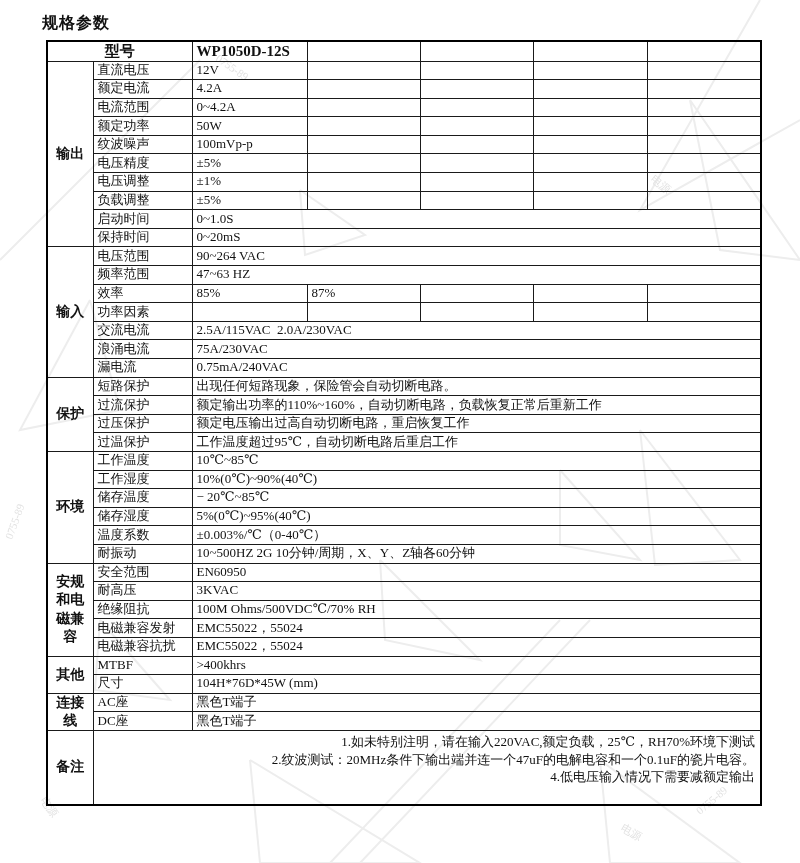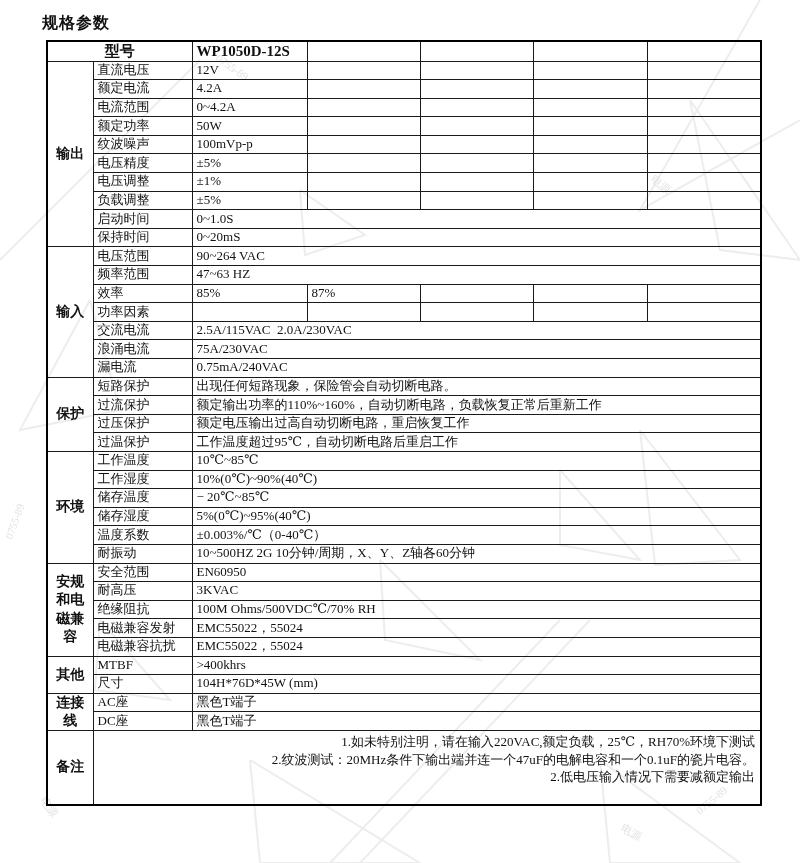--- a/index.html
+++ b/index.html
@@ -290,19 +290,19 @@
         </tr>
         <tr>
           <td class="param-cell">DC座</td>
           <td class="value-cell center" colspan="5">黑色T端子</td>
         </tr>
         <tr class="group-start notes-row">
           <td class="group-cell" rowspan="1">备注</td>
           <td class="notes-cell" colspan="6">
             <div>1.如未特别注明，请在输入220VAC,额定负载，25℃，RH70%环境下测试</div>
             <div>2.纹波测试：20MHz条件下输出端并连一个47uF的电解电容和一个0.1uF的瓷片电容。</div>
-            <div>2.低电压输入情况下需要减额定输出</div>
+            <div>4.低电压输入情况下需要减额定输出</div>
           </td>
         </tr>
       </tbody>
   </table>
 
 </div>
 
 </body></html>

